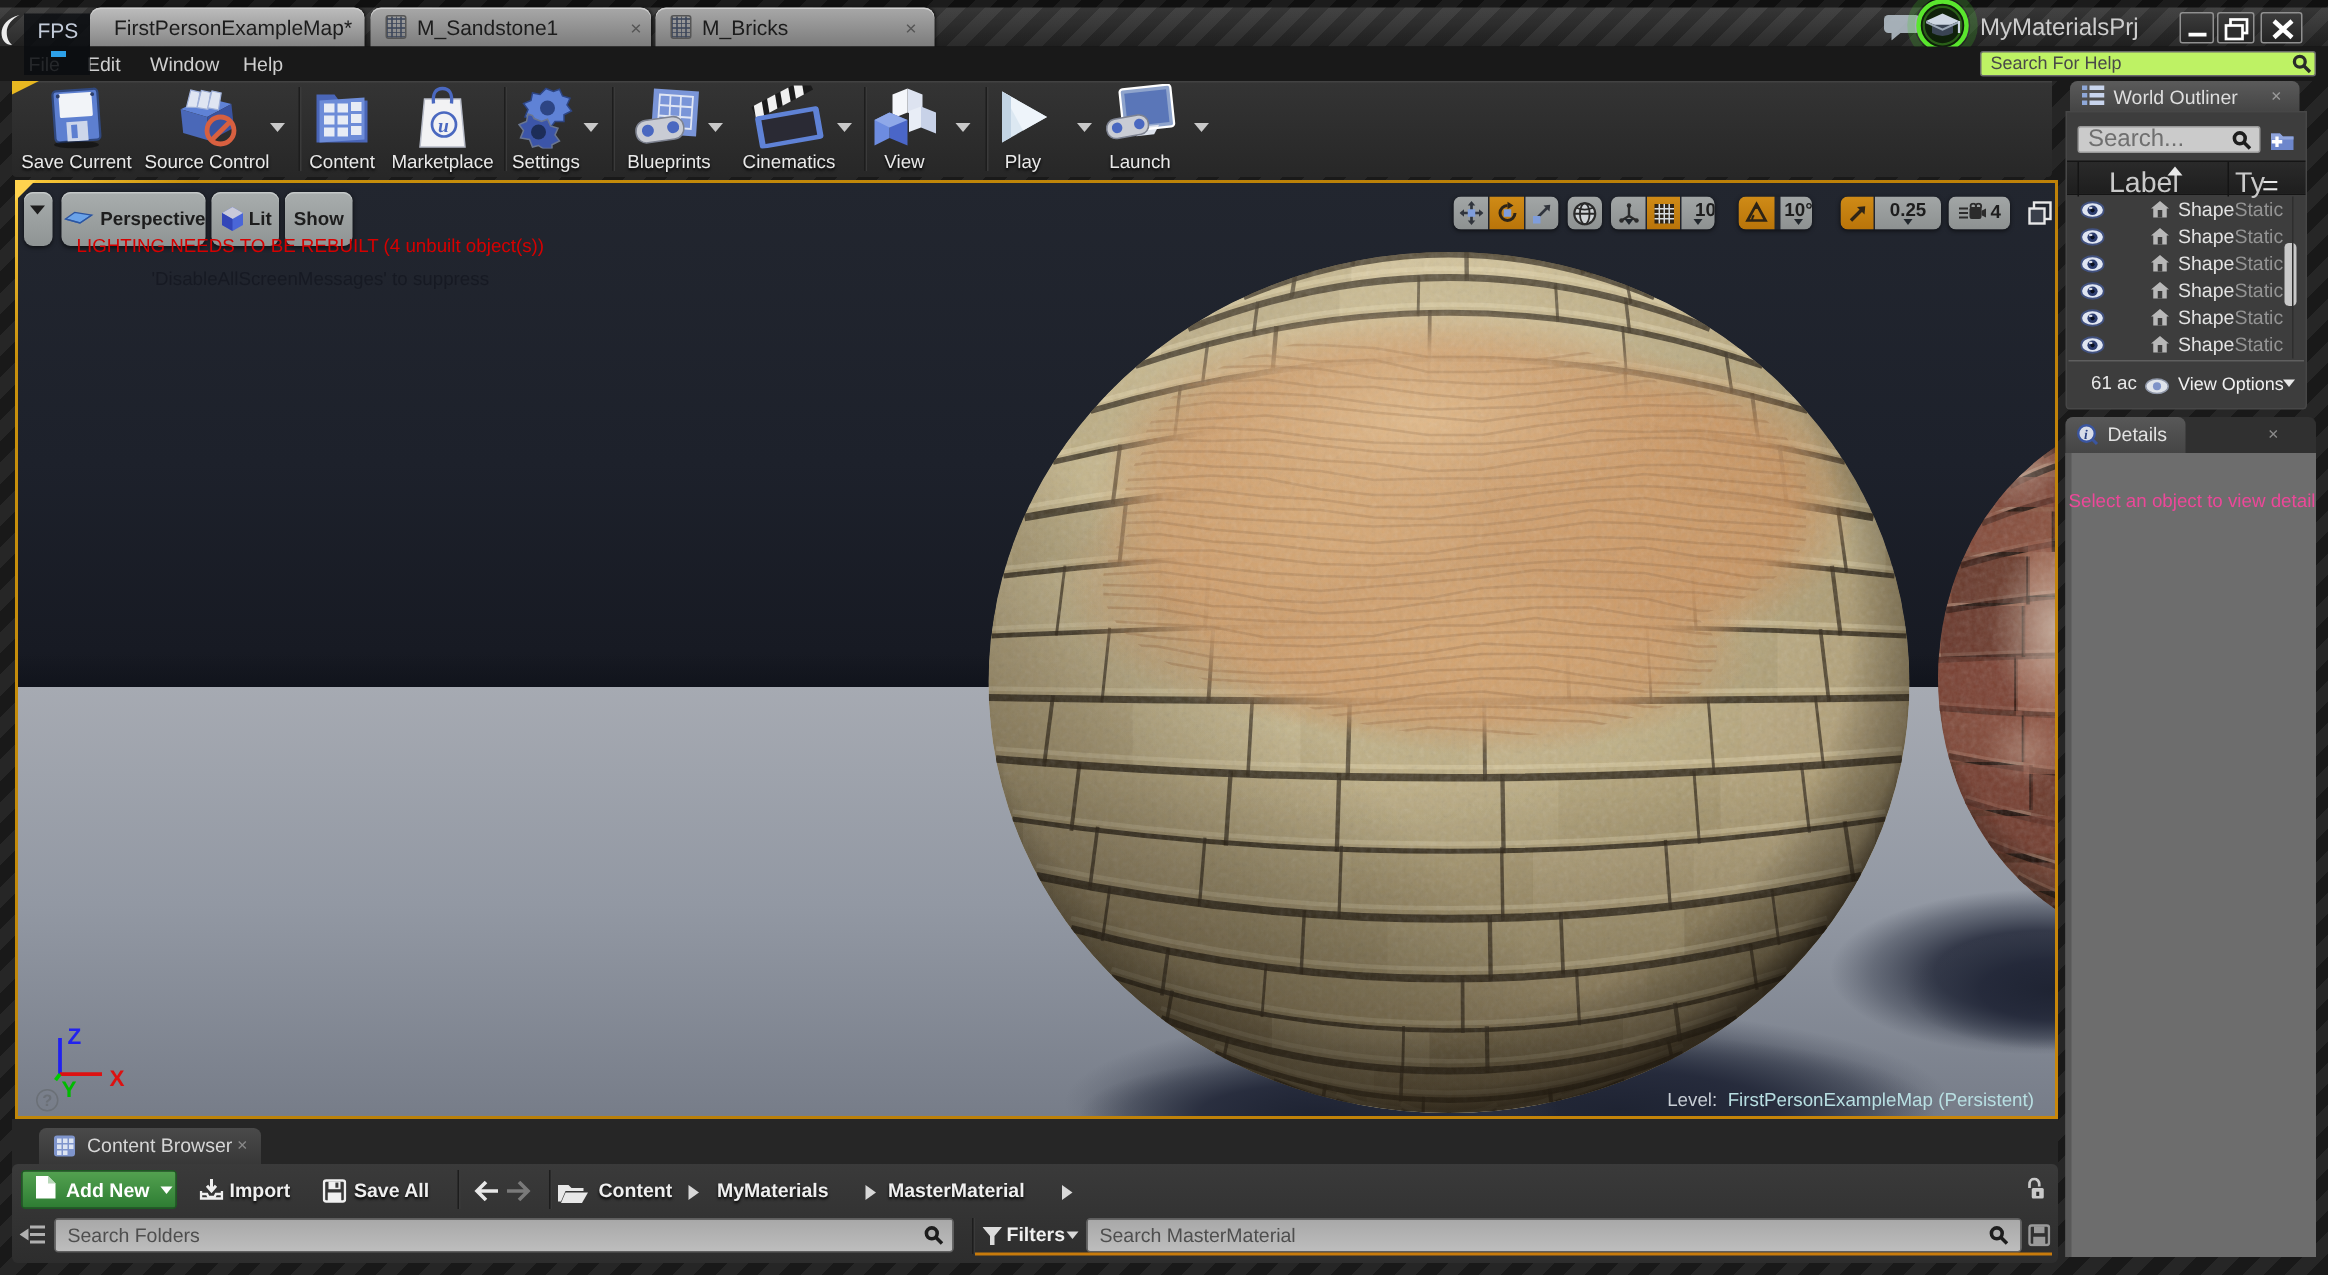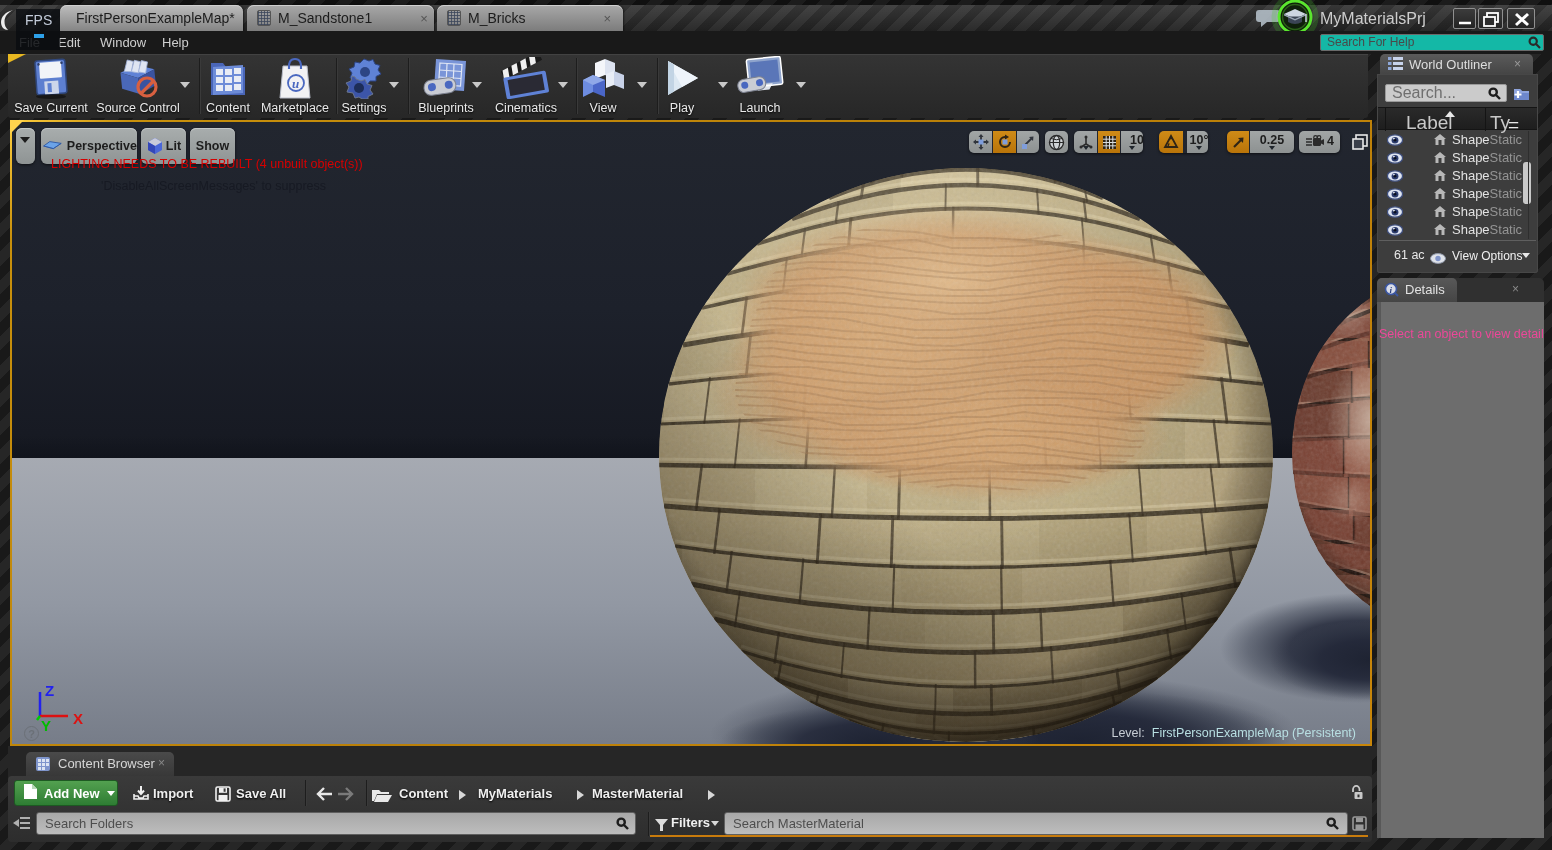--- a/index.html
+++ b/index.html
@@ -20,21 +20,21 @@
 #fpsbox{left:16px;top:9px;width:44px;height:41px;background:rgba(9,11,15,0.78);color:#c3cbd9;font-size:14px;z-index:30;}
 #fpsbox .t{position:absolute;left:9px;top:3px;}
 #fpsbox .c{position:absolute;left:18px;top:25px;width:10px;height:4px;background:#2da0e8;}
 #uelogo{left:0px;top:9px;width:18px;height:22px;z-index:31;}
 #toolbar{left:8px;top:54px;width:1360px;height:64px;border-radius:0 0 3px 3px;
  background:linear-gradient(#343434,#272727);box-shadow:inset 0 1px 0 #424242;}
 .titem{position:absolute;top:2px;text-align:center;color:#e9e9e9;font-size:12.5px;white-space:nowrap;}
 .titem .lbl{margin-top:1px;text-shadow:0 1px 2px #000;}
 .tsep{position:absolute;top:4px;width:1px;height:56px;background:#1d1d1d;box-shadow:1px 0 0 #3a3a3a;}
 .tarrow{position:absolute;width:0;height:0;border-left:5px solid transparent;border-right:5px solid transparent;border-top:6px solid #c9c9c9;}
-#helpsearch{left:1320px;top:34px;width:224px;height:17px;background:#14b8a6;border:1px solid #6a6a6a;border-radius:2px;color:#494949;font-size:12px;line-height:15px;padding-left:6px;}
+#helpsearch{left:1320px;top:34px;width:224px;height:17px;background:#bef264;border:1px solid #6a6a6a;border-radius:2px;color:#494949;font-size:12px;line-height:15px;padding-left:6px;}
 .winbtn{position:absolute;top:8px;height:21px;background:linear-gradient(#3c3c3c,#242424);border:1px solid #909090;border-radius:2px;color:#fff;}
 #viewport{left:10px;top:120px;width:1362px;height:626px;background:linear-gradient(135deg,#ffcf40 0%,#c8900c 6%,#b97f08 50%,#c8860a 100%);}
 #vpinner{left:2px;top:2px;width:1358px;height:622px;overflow:hidden;background:#1b1f2a;}
 .vbtn{position:absolute;top:6px;height:36px;background:linear-gradient(#a8adad,#8f9494);border-radius:6px;box-shadow:0 1px 3px rgba(0,0,0,0.6), inset 0 1px 0 #c4c8c8;
  color:#1d1d1d;font-size:12.5px;font-weight:bold;display:flex;align-items:center;justify-content:center;}
 .sbtn{position:absolute;height:22px;top:0;background:linear-gradient(#a2a6a6,#8d9191);color:#1d1d1d;font-size:12.5px;font-weight:bold;display:flex;align-items:center;justify-content:center;}
 .sbtn.orange{background:linear-gradient(#cf8b17,#b97409);}
 .sgroup{position:absolute;top:9px;height:22px;border-radius:5px;overflow:hidden;box-shadow:0 1px 3px rgba(0,0,0,0.6);}
 #redwarn{left:39px;top:35px;color:#d60000;font-size:12.5px;}
 #ghost{left:89px;top:57px;color:rgba(12,14,22,0.45);font-size:12.5px;}

